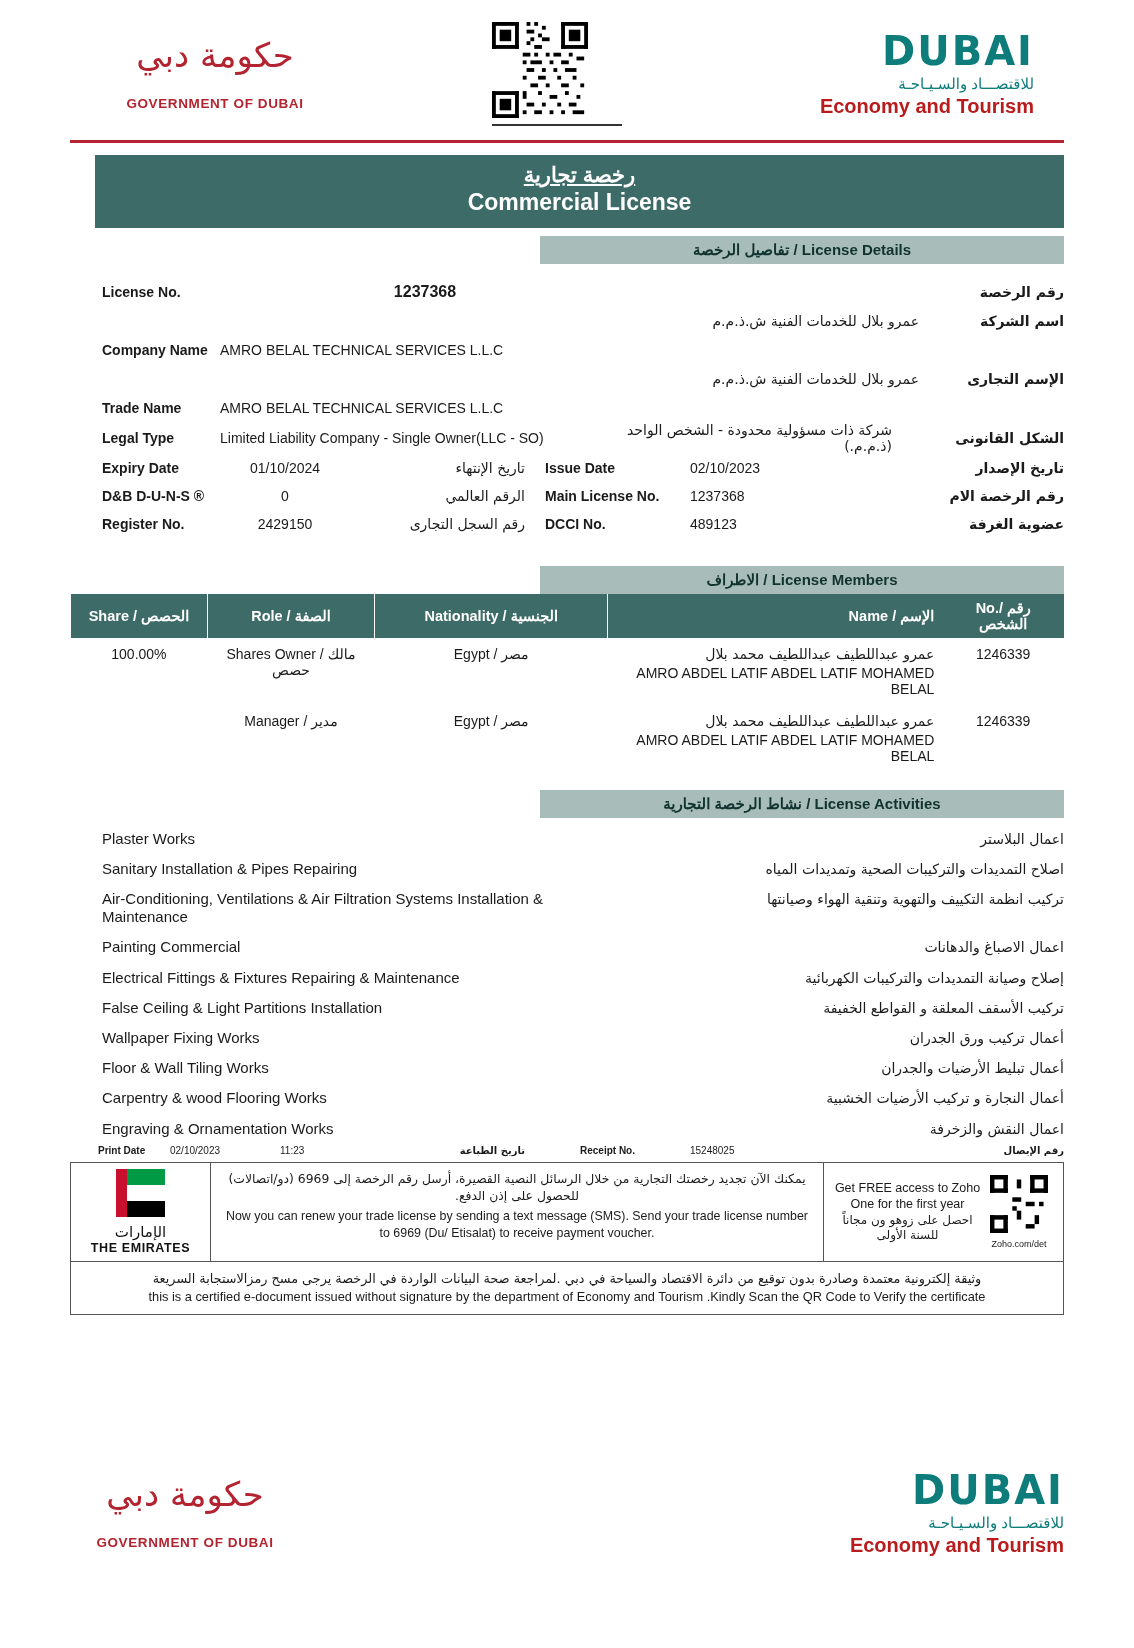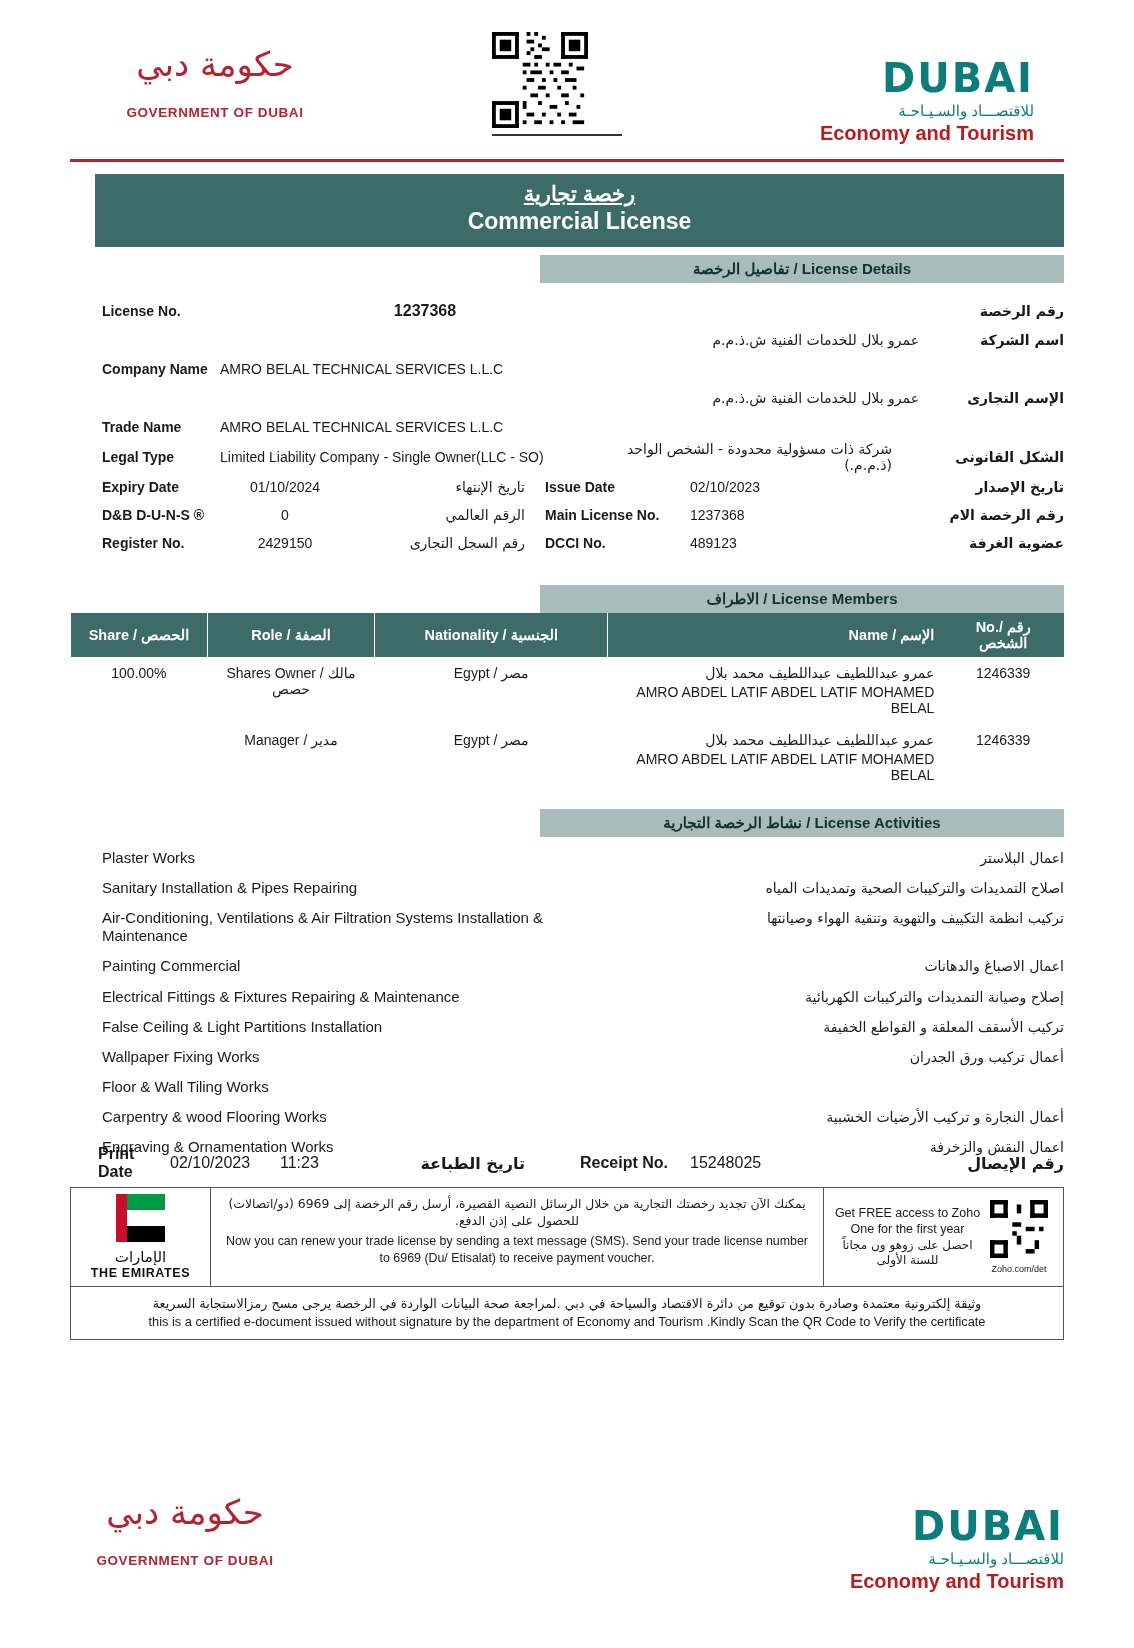--- a/index.html
+++ b/index.html
@@ -17,21 +17,21 @@
   .top-header {
     display:flex; align-items:center; justify-content:space-between;
     padding:22px 30px 10px 30px;
   }
   .gov-logo { width:230px; text-align:center; }
   .gov-script { color:#b32430; font-size:34px; font-family:"DejaVu Sans", sans-serif; line-height:1; letter-spacing:1px; }
   .gov-text { color:#b32430; font-size:13.5px; font-weight:bold; letter-spacing:.6px; margin-top:24px; }
   .qr-wrap { text-align:center; }
   .qr { width:96px; height:96px; display:block; }
   .qr-line { width:130px; height:2px; background:#333; margin:6px auto 0; }
-  .dubai-logo { width:250px; text-align:right;margin-top:36px; }
+  .dubai-logo { width:250px; text-align:right; }
   .dubai-word { color:#0e7c7b; font-size:40px; font-weight:bold; letter-spacing:2px; font-family:"DejaVu Sans", sans-serif; line-height:1; }
   .dubai-ar { color:#0e7c7b; font-size:15px; letter-spacing:2px; margin-top:4px; }
   .dubai-en { color:#b91c1c; font-size:20px; font-weight:bold; margin-top:2px; }
 
   .red-rule { height:3px; background:#b32430; margin:4px 0 0 0; }
 
   
   .title-band {
     background:#3d6b68; color:#fff; text-align:center;
     margin:12px 0 0 25px; padding:8px 0 12px 0;
@@ -81,21 +81,21 @@
   .m-en { margin-top:3px; }
 
   
   .acts { margin-top:12px; font-size:15px; }
   .act { display:flex; align-items:flex-start; margin-bottom:12px; }
   .act-en { width:56%; padding-left:32px; line-height:1.2; }
   .act-ar { width:44%; text-align:right; direction:rtl; font-family:"DejaVu Sans", sans-serif; font-size:14px; line-height:1.3; }
 
   
   .footer { position:absolute; left:70px; right:70px; top:1145px; }
-  .print-row { display:flex; align-items:center; font-size:16px; padding-bottom:6px; }
+  .print-row { display:flex; align-items:center; font-size:10px; padding-bottom:6px; }
   .pr-l { width:100px; font-weight:bold; padding-left:28px; }
   .pr-d { width:110px; }
   .pr-t { width:95px; }
   .pr-ar { width:150px; text-align:right; direction:rtl; font-weight:bold; font-family:"DejaVu Sans", sans-serif; }
   .pr-rl { width:165px; font-weight:bold; padding-left:55px; }
   .pr-rv { width:130px; }
   .pr-rar { flex:1; text-align:right; direction:rtl; font-weight:bold; font-family:"DejaVu Sans", sans-serif; }
 
   .fbox { border:1px solid #555; display:flex; }
   .fbox-left { width:140px; border-right:1px solid #555; display:flex; flex-direction:column; align-items:center; justify-content:center; padding:6px; }
@@ -348,20 +348,21 @@
     <div class="act">
       <div class="act-en">False Ceiling &amp; Light Partitions Installation</div>
       <div class="act-ar">تركيب الأسقف المعلقة و القواطع الخفيفة</div>
     </div>
     <div class="act">
       <div class="act-en">Wallpaper Fixing Works</div>
       <div class="act-ar">أعمال تركيب ورق الجدران</div>
     </div>
     <div class="act">
       <div class="act-en">Floor &amp; Wall Tiling Works</div>
+      <div class="act-ar">أعمال تبليط الأرضيات والجدران</div>
     </div>
     <div class="act">
       <div class="act-en">Carpentry &amp; wood Flooring Works</div>
       <div class="act-ar">أعمال النجارة و تركيب الأرضيات  الخشبية</div>
     </div>
     <div class="act">
       <div class="act-en">Engraving &amp; Ornamentation  Works</div>
       <div class="act-ar">اعمال النقش  والزخرفة</div>
     </div>
   </div>

